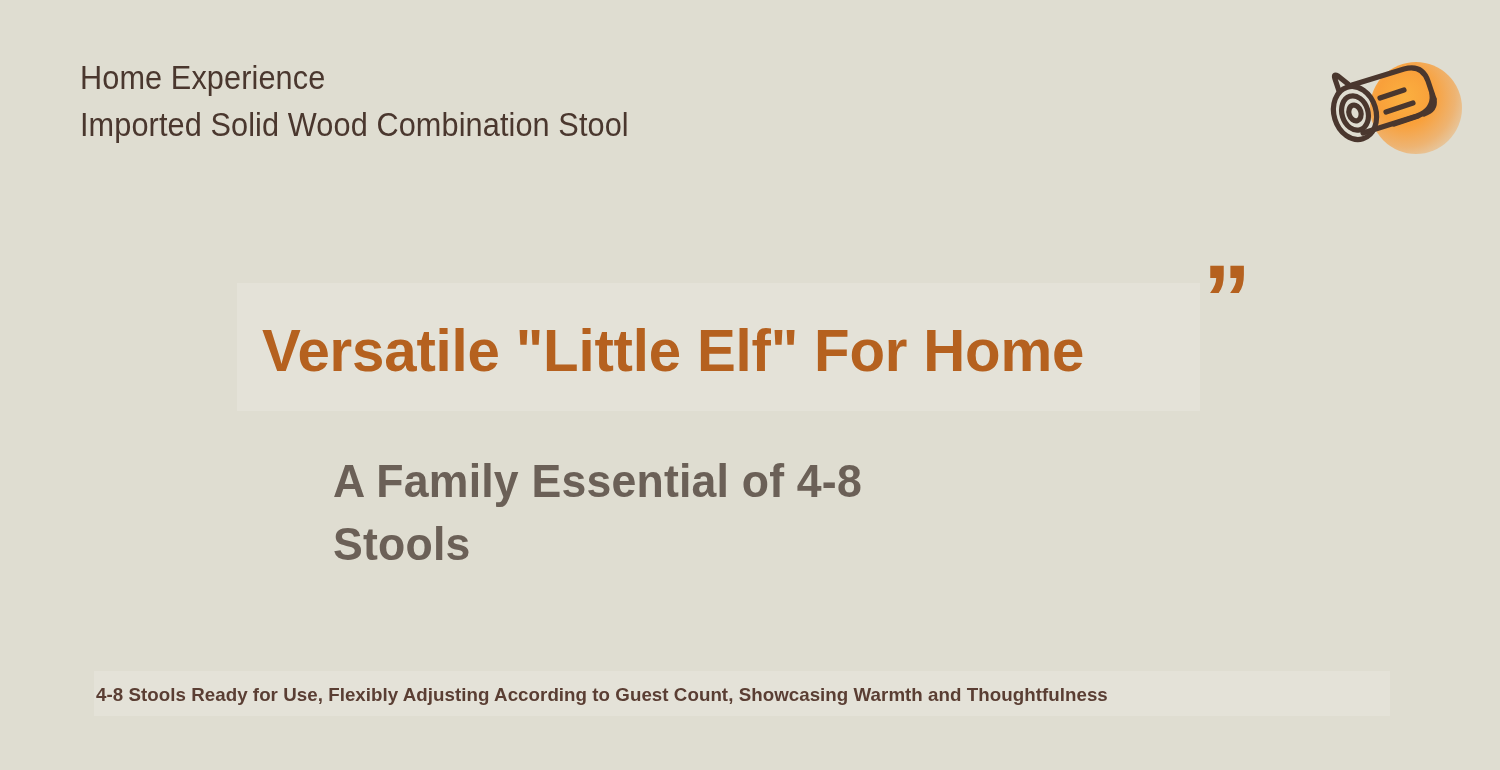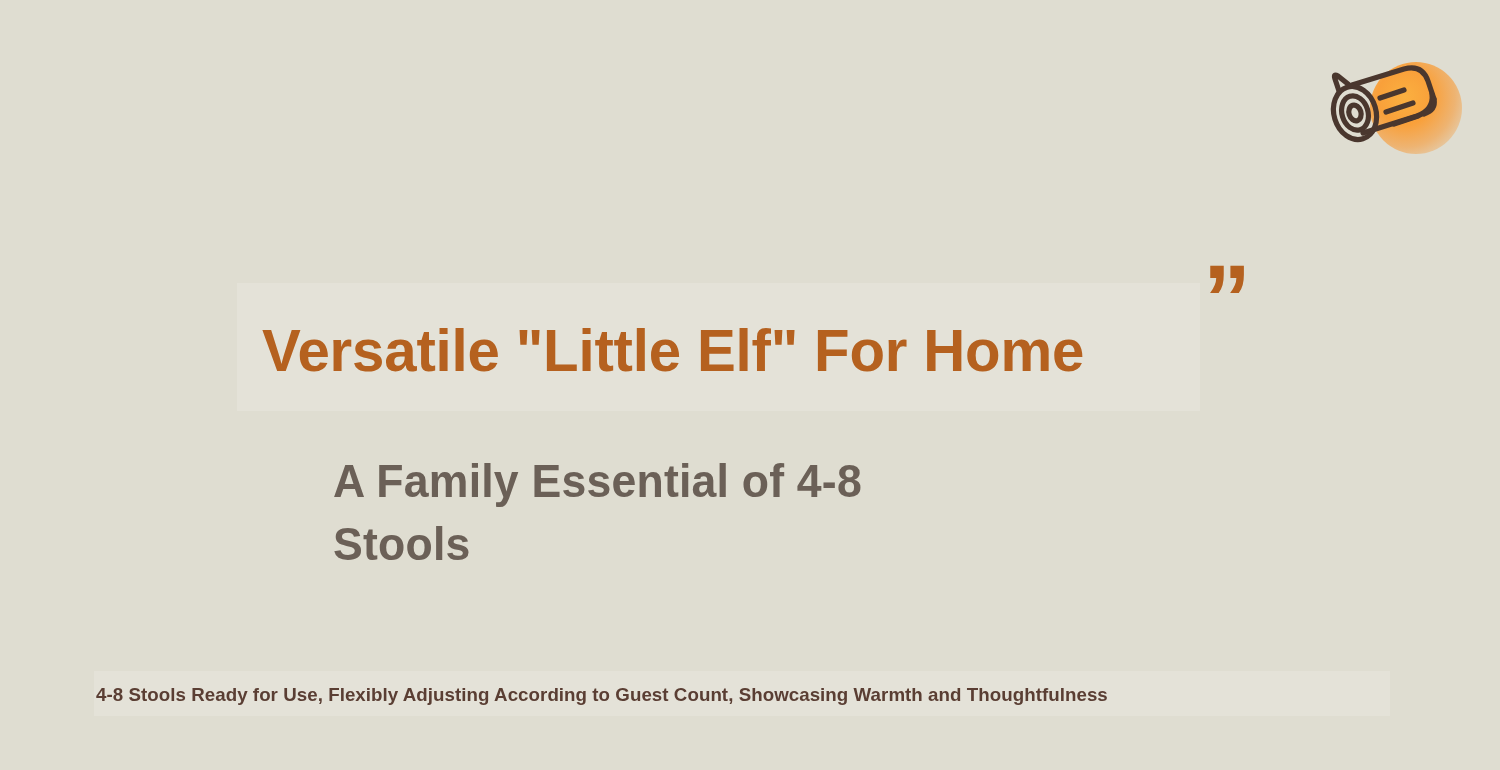--- a/index.html
+++ b/index.html
@@ -150,20 +150,24 @@
     white-space: nowrap;
     transform: scaleX(0.985);
     transform-origin: left center;
   }
 </style>
 </head>
 <body>
 
 <div id="slide">
 
+  <div class="header">
+    <span class="header-line">Home Experience</span>
+    <span class="header-line">Imported Solid Wood Combination Stool</span>
+  </div>
 
   <div class="brand-mark">
     <div class="brand-glow"></div>
     <svg class="brand-log" width="140" height="108" viewBox="0 0 140 108" fill="none" xmlns="http://www.w3.org/2000/svg">
       <g stroke="#4a372e" stroke-width="5.2" stroke-linecap="round" stroke-linejoin="round" fill="none">
 
         <path d="M30 32 L20 24 Q15 21 17 27 L21 39"></path>
 
         <path d="M34 33 L86 17 Q104 12 110 29 L116 47"></path>
         <path d="M45 81 L99 64 Q116 58 114 42"></path>

